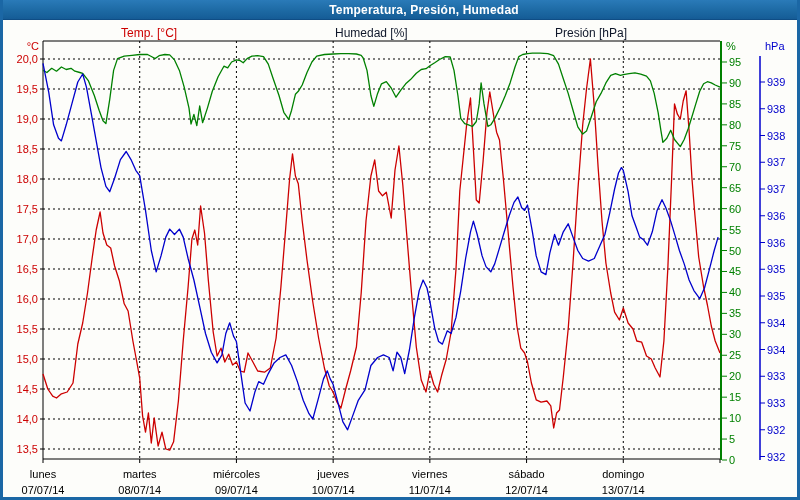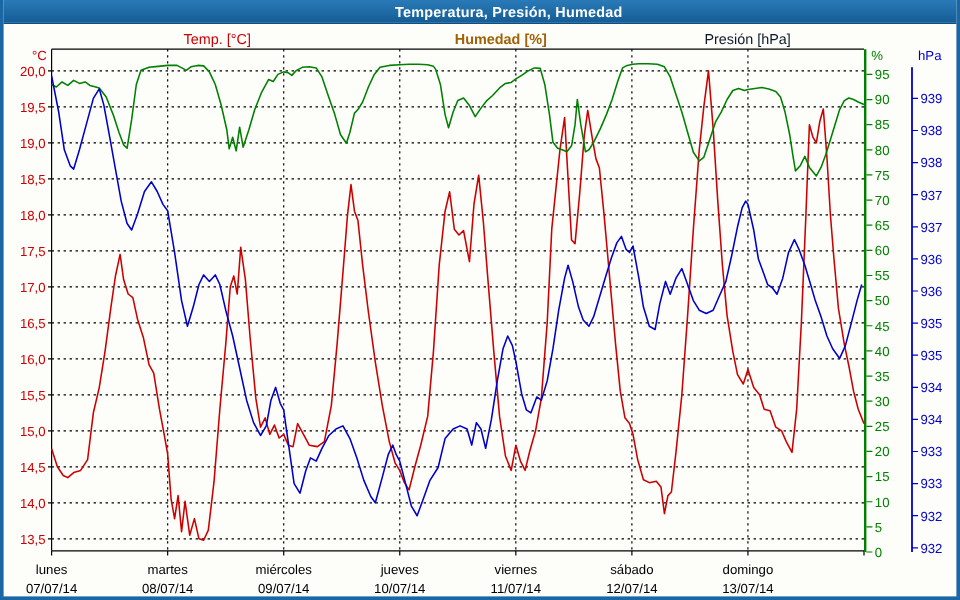--- a/index.html
+++ b/index.html
@@ -3,24 +3,24 @@
 <meta charset="utf-8">
 <style>
   html,body{margin:0;padding:0;background:#fff;}
   .window{position:relative;width:800px;height:500px;box-sizing:border-box;
     background:#fdfdfa;border-left:3px solid #1b67a5;border-right:3px solid #1b67a5;
     border-bottom:3px solid #1b67a5;overflow:hidden;font-family:"Liberation Sans",sans-serif;}
   .titlebar{position:absolute;top:0;left:-3px;right:-3px;height:19px;
     background:linear-gradient(180deg,#2a7ab8 0%,#1d6aa4 55%,#155c96 100%);
     border-bottom:1px solid #0f4d85;color:#fff;display:flex;align-items:center;justify-content:center;padding-left:48px;}
   .titlebar span{font-size:12px;font-weight:bold;letter-spacing:.2px;}
-  .legend-row{position:absolute;top:26px;left:0;right:0;height:15px;margin-left:32px;}
+  .legend-row{position:absolute;top:26px;left:0;right:0;height:15px;}
   .lg{position:absolute;font-size:12px;white-space:nowrap;}
   .lg-temp{left:118px;color:#cc0000;}
-  .lg-hum{left:344px;color:#a16207;font-weight:bold;}
+  .lg-hum{left:332px;color:#0f172a;}
   .lg-press{left:552px;color:#0f172a;}
   svg{position:absolute;top:0;left:0;}
   text{font-family:"Liberation Sans",sans-serif;}
 </style>
 </head>
 <body>
 
 <div class="window">
   <div class="titlebar">
     <span>Temperatura, Presión, Humedad</span>

